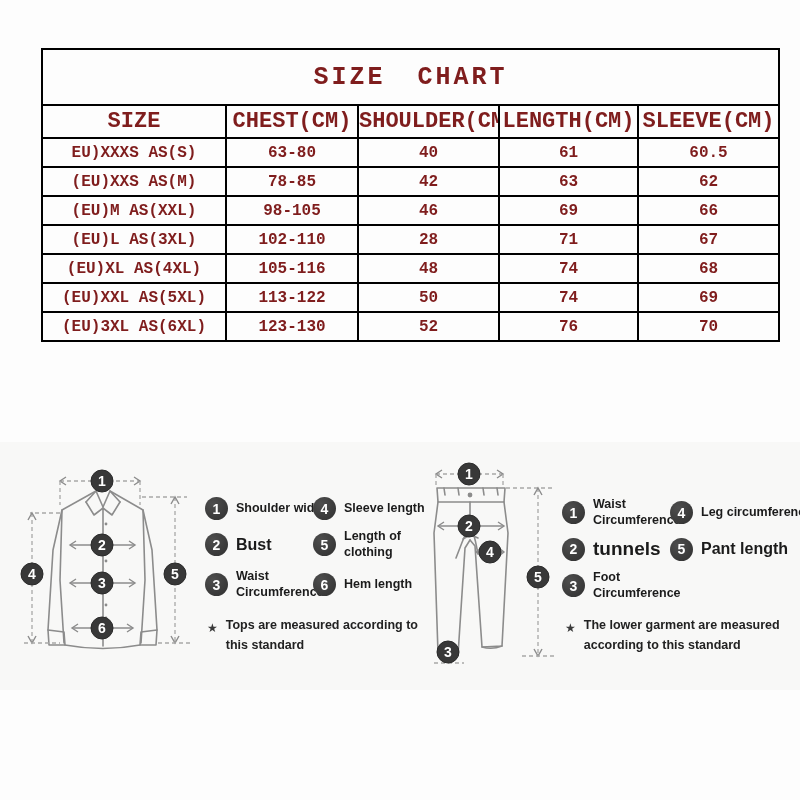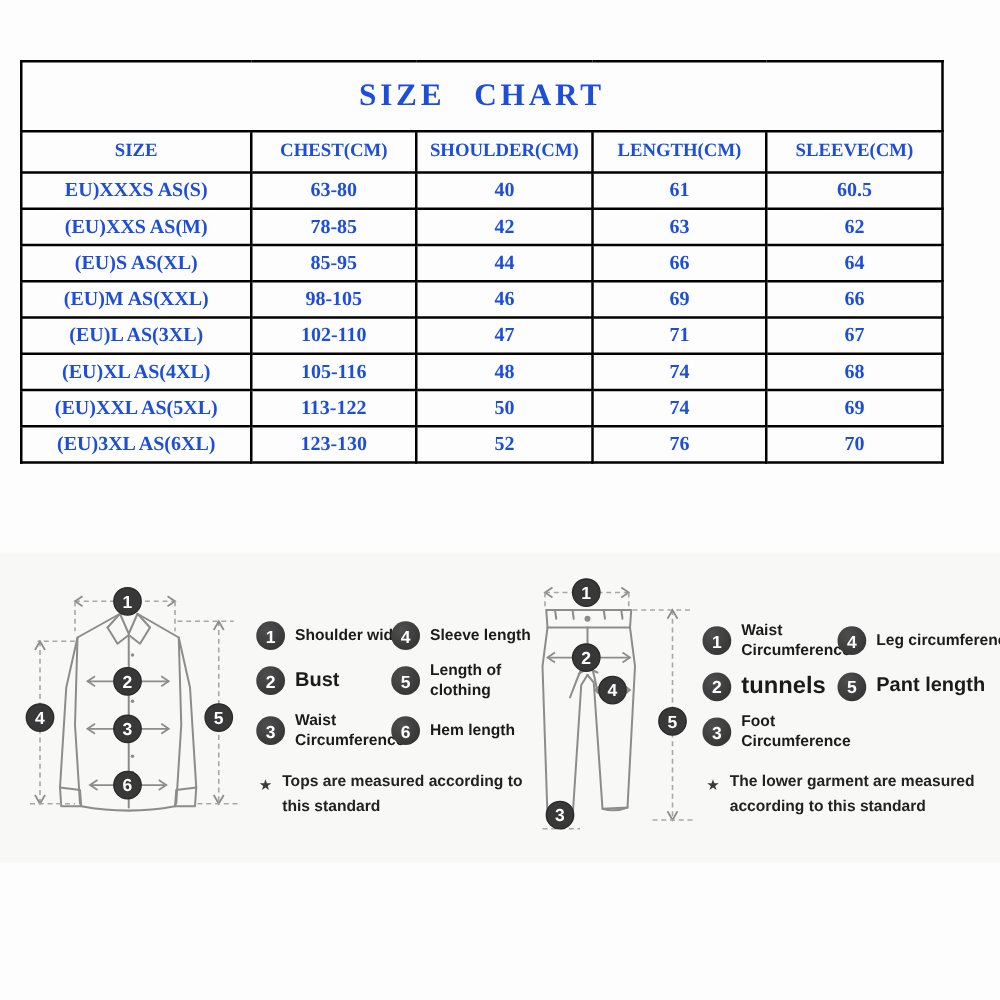--- a/index.html
+++ b/index.html
@@ -2,30 +2,30 @@
 <html><head>
 <meta charset="utf-8">
 <style>
   html,body{margin:0;padding:0;}
   body{
     width:800px;height:800px;position:relative;background:#fdfdfd;
     font-family:"Liberation Sans",sans-serif;color:#141414;overflow:hidden;
   }
   
   .chart-table{
-    position:absolute;left:16px;top:48px;width:737px;
+    position:absolute;left:41px;top:48px;width:737px;
     border-collapse:collapse;table-layout:fixed;
-    font-family:Liberation Serif, serif;font-weight:700;color:#1d4ed8;
+    font-family:Liberation Mono, monospace;font-weight:700;color:#7f1d1d;
   }
   .chart-table td,.chart-table th{
     border:2px solid #000;text-align:center;vertical-align:middle;
     padding:0;overflow:hidden;white-space:nowrap;
   }
   .title-cell{height:54px;font-size:25px;letter-spacing:3px;word-spacing:14px;}
-  .head-row th{height:31px;font-size:15px;}
+  .head-row th{height:31px;font-size:22px;}
   .data-row td{height:27px;font-size:16px;}
   
   .figures-bg{position:absolute;left:0;top:442px;width:800px;height:248px;background:#f8f8f7;}
   .fig-svg{position:absolute;}
   .shirt-svg{left:20px;top:460px;}
   .pants-svg{left:428px;top:458px;}
   .sketch{stroke:#8c8c8c;fill:none;stroke-width:1.6;stroke-linejoin:round;stroke-linecap:round;}
   .dash{stroke:#a8a8a8;fill:none;stroke-width:1.3;stroke-dasharray:4 3;}
   .arr{stroke:#8c8c8c;fill:none;stroke-width:1.4;}
   .marker-circle{fill:#383838;stroke:#2a2a2a;stroke-width:1;}
@@ -87,37 +87,30 @@
     <td>60.5</td>
   </tr>
   <tr class="data-row">
     <td>(EU)XXS AS(M)</td>
     <td>78-85</td>
     <td>42</td>
     <td>63</td>
     <td>62</td>
   </tr>
   <tr class="data-row">
-    <td>(EU)S AS(XL)</td>
-    <td>85-95</td>
-    <td>44</td>
-    <td>66</td>
-    <td>64</td>
-  </tr>
-  <tr class="data-row">
     <td>(EU)M AS(XXL)</td>
     <td>98-105</td>
     <td>46</td>
     <td>69</td>
     <td>66</td>
   </tr>
   <tr class="data-row">
     <td>(EU)L AS(3XL)</td>
     <td>102-110</td>
-    <td>47</td>
+    <td>28</td>
     <td>71</td>
     <td>67</td>
   </tr>
   <tr class="data-row">
     <td>(EU)XL AS(4XL)</td>
     <td>105-116</td>
     <td>48</td>
     <td>74</td>
     <td>68</td>
   </tr>

